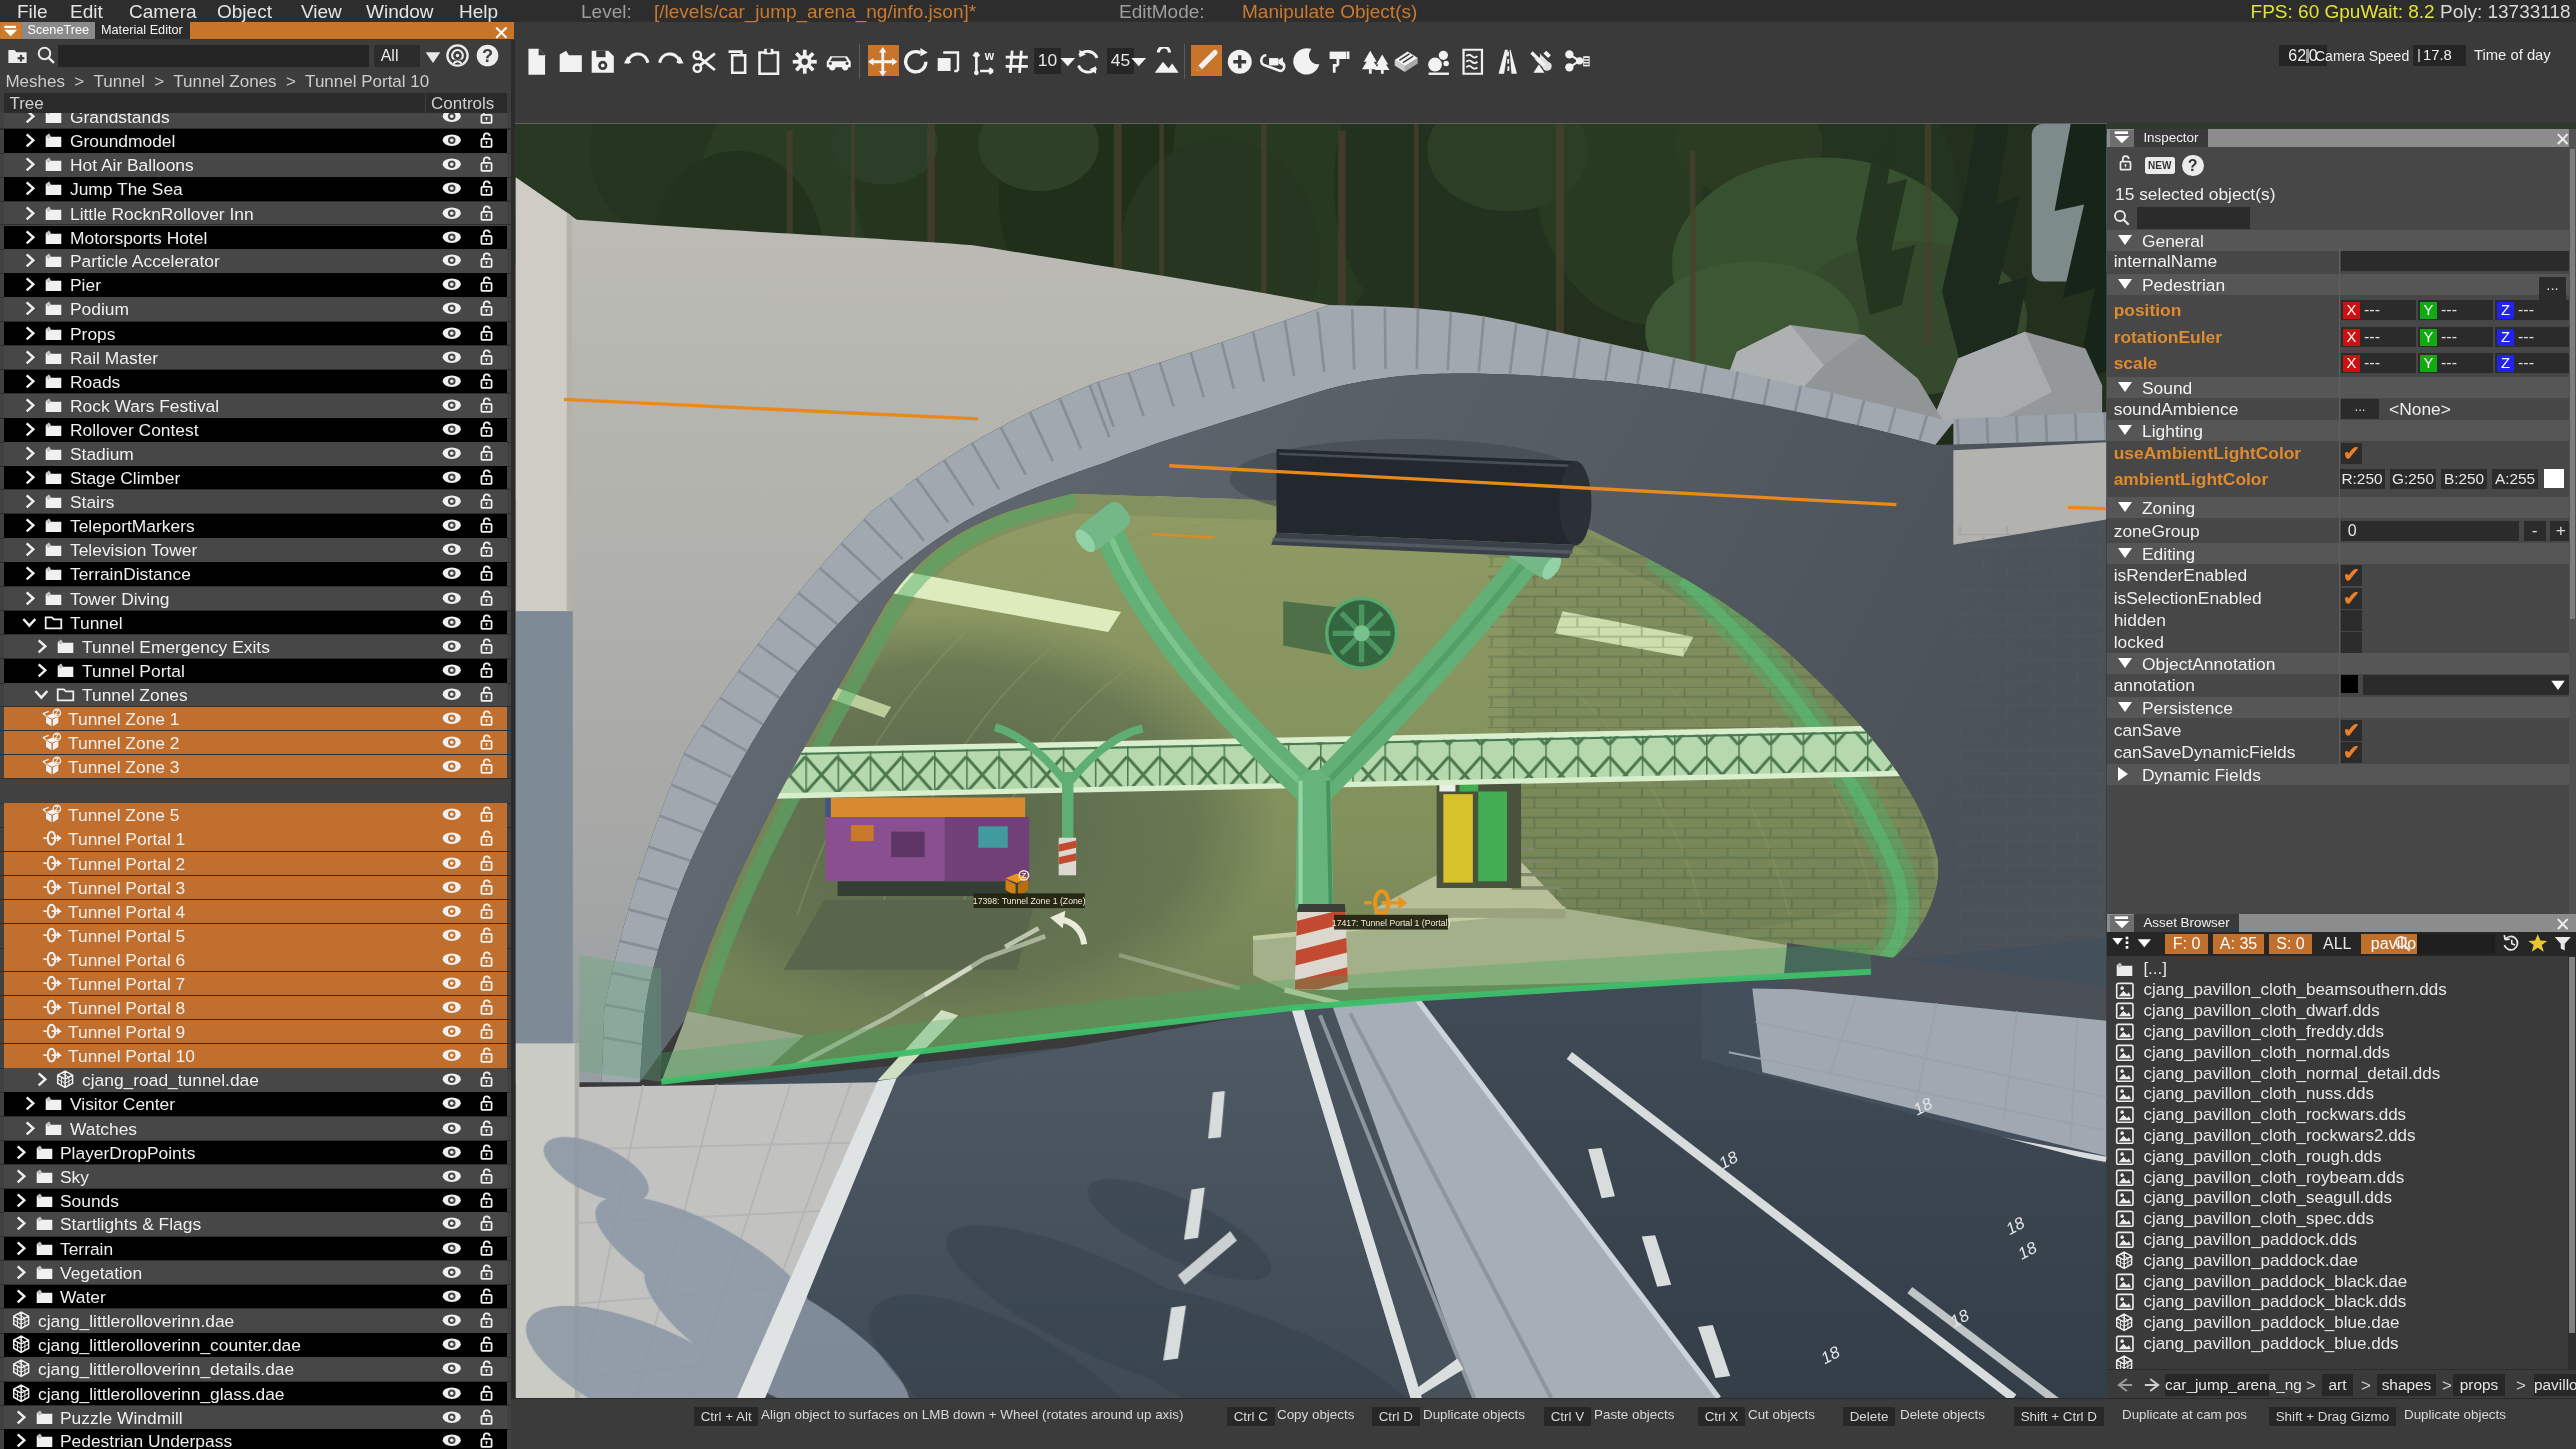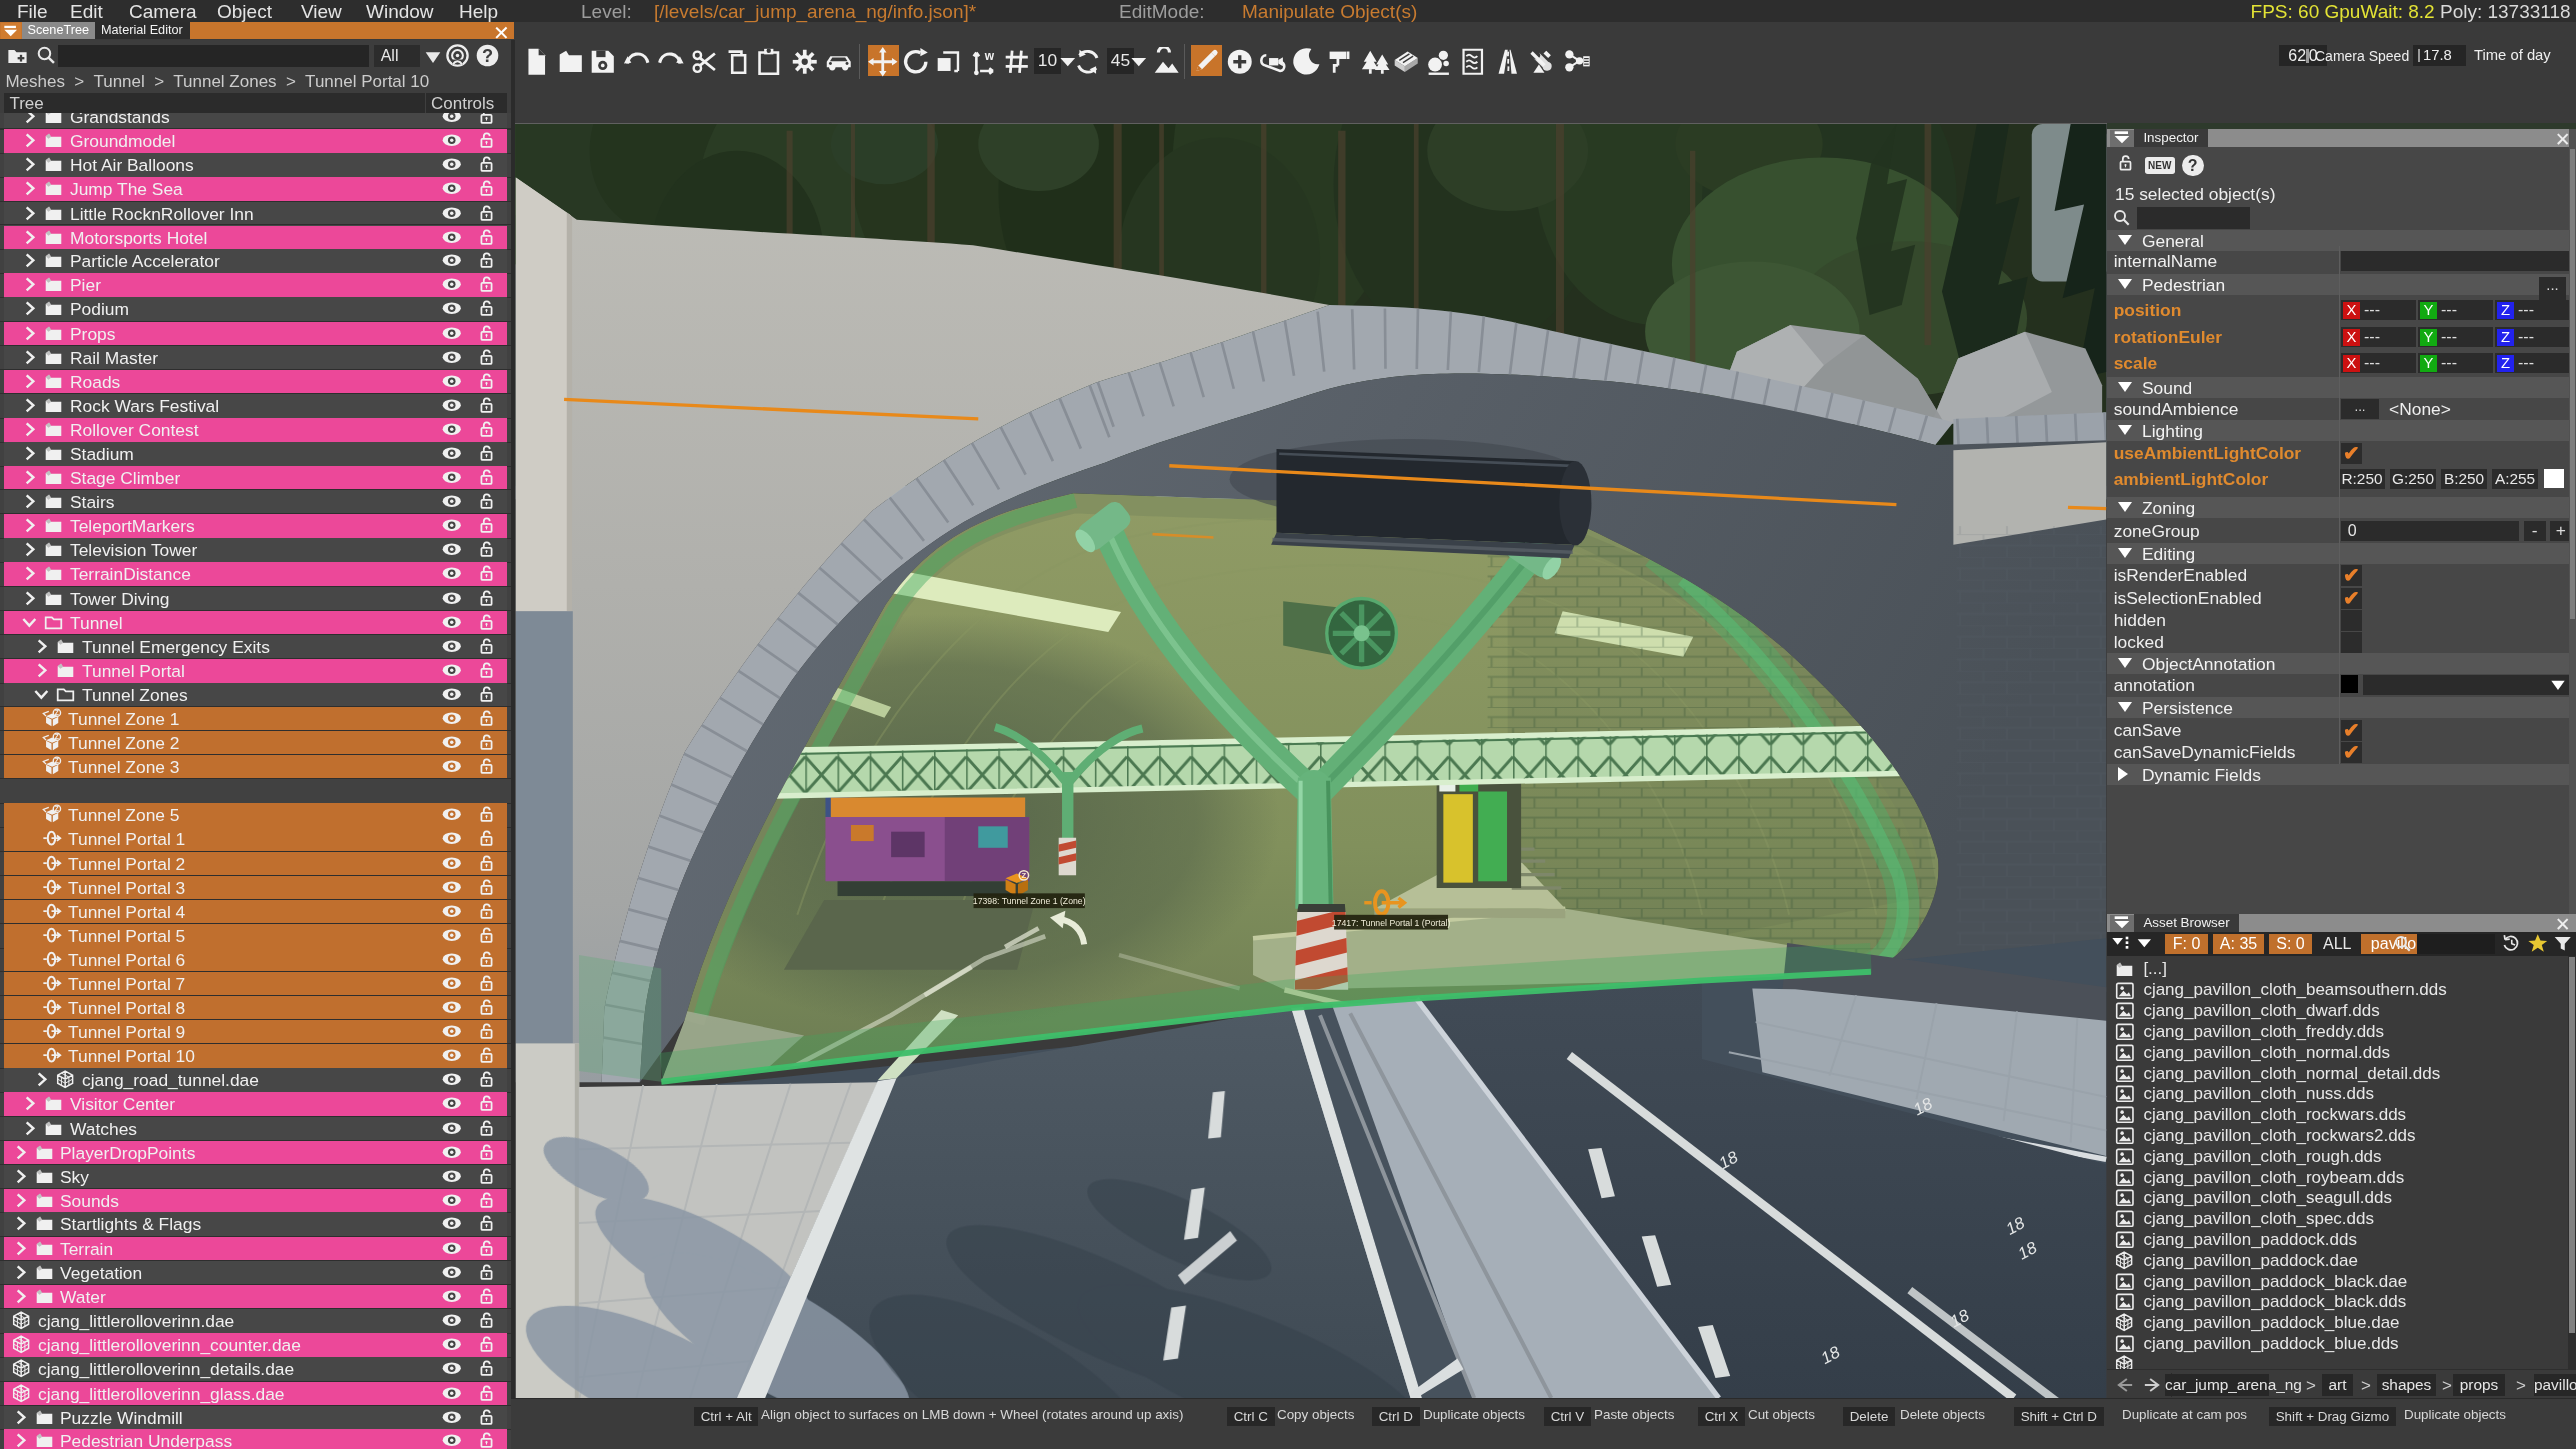--- a/index.html
+++ b/index.html
@@ -24,21 +24,21 @@
 #lsearch .inp{position:absolute;left:58px;top:4.7px;width:311px;height:22px;background:#252525;}
 #lsearch .all{position:absolute;left:374px;top:4.7px;width:46px;height:22px;background:#2c2c2c;
  color:#e8e8e8;font-size:16px;line-height:22px;padding-left:6.7px;}
 #lbread{position:absolute;left:0;top:31px;width:511px;height:22px;color:#cccccc;font-size:17px;}
 #lhead{position:absolute;left:4px;top:53px;width:503px;height:20px;background:#2b2b2b;
  color:#d0d0d0;font-size:17px;}
 #ltree{position:absolute;left:0px;top:73px;width:511px;height:1336px;overflow:hidden;
  background:#414141;}
 .trow{position:absolute;left:4px;width:503px;height:23.5px;background:#474747;color:#f0f0f0;
  font-size:17.4px;}
-.trow.alt{background:#ec4899;}
+.trow.alt{background:#000000;}
 .trow.sel{background:#c06f2e;}
 .trow .lbl{position:absolute;top:2px;white-space:nowrap;}
 
 .svgi{position:absolute;}
 
 #tbhead{left:514px;top:22px;width:2062px;height:17.4px;background:#7d7d7d;}
 #tbhead .dd{position:absolute;left:1.3px;top:0.7px;width:24px;height:16px;background:#6e6e6e;}
 #tbhead .tab{position:absolute;left:24px;top:0;height:17.4px;background:#3a3a3a;color:#f0f0f0;
  font-size:13.4px;line-height:17.4px;padding:0 9.4px;}
 

